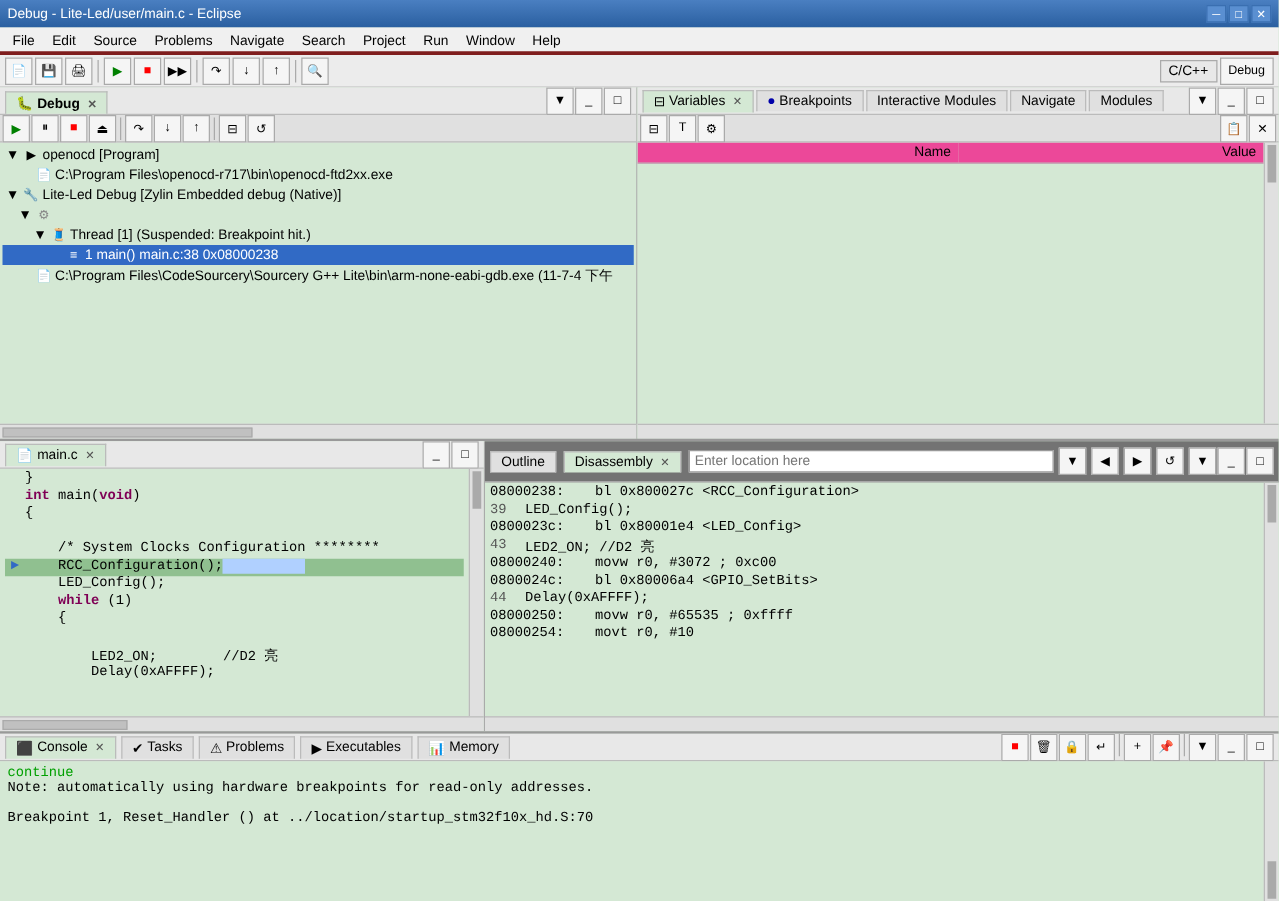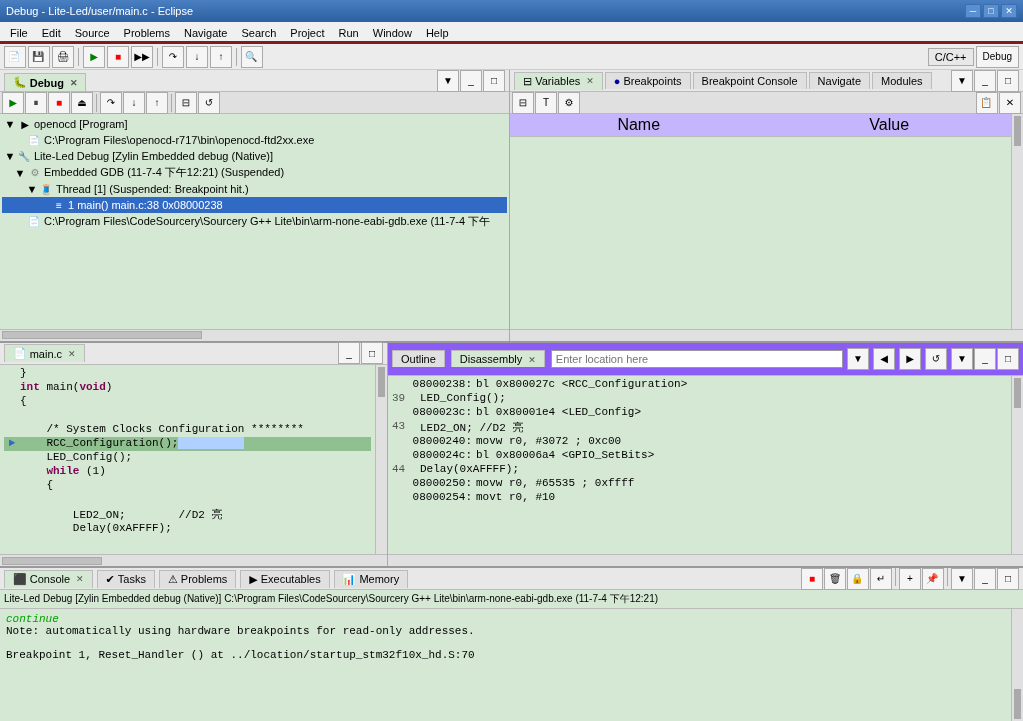--- a/index.html
+++ b/index.html
@@ -44,56 +44,56 @@
     .indent3 { padding-left: 36px; }
 
     
     .variables-panel { flex: 1; background: #d4e8d4; display: flex; flex-direction: column; }
     .variables-tabs { background: #e8e8e8; border-bottom: 1px solid #bbb; height: 22px; display: flex; align-items: center; padding: 0 4px; }
     .var-tab { padding: 2px 8px; font-size: 11px; border: 1px solid #bbb; border-bottom: none; cursor: pointer; background: #e0e0e0; margin-right: 2px; display: flex; align-items: center; gap: 3px; }
     .var-tab.active { background: #d4e8d4; }
     .variables-toolbar { background: #e0e0e0; border-bottom: 1px solid #bbb; height: 22px; display: flex; align-items: center; padding: 0 2px; gap: 1px; }
     .variables-content { flex: 1; overflow: auto; }
     .var-table { width: 100%; border-collapse: collapse; }
-    .var-table th { background: #c4b5fd; border-bottom: 1px solid #bbb; padding: 2px 6px; text-align: center; font-size: 16px; font-weight: normal; }
+    .var-table th { background: #ec4899; border-bottom: 1px solid #bbb; padding: 2px 6px; text-align: right; font-size: 11px; font-weight: normal; }
 
     
     .middle-section { display: flex; height: 245px; border-top: 2px solid #999; }
 
     
     .code-editor { width: 388px; background: #d4e8d4; border-right: 1px solid #aaa; display: flex; flex-direction: column; }
     .editor-header { background: #e8e8e8; border-bottom: 1px solid #bbb; height: 22px; display: flex; align-items: center; padding: 0 4px; }
     .editor-tab { padding: 2px 8px; font-size: 11px; background: #d4e8d4; border: 1px solid #bbb; border-bottom: none; cursor: pointer; display: flex; align-items: center; gap: 3px; }
     .code-content { flex: 1; overflow: auto; padding: 2px 4px; font-family: 'Courier New', monospace; font-size: 11px; background: #d4e8d4; }
     .code-line { display: flex; align-items: flex-start; min-height: 14px; }
     .line-marker { width: 16px; text-align: center; color: #316ac5; flex-shrink: 0; }
     .code-text { white-space: pre; }
     .code-highlight { background: #90c090; }
     .code-keyword { color: #7f0055; font-weight: bold; }
 
     
     .disassembly-panel { flex: 1; background: #d4e8d4; display: flex; flex-direction: column; }
-    .disasm-header { background: #8b5cf6; border-bottom: 1px solid #bbb; height: 22px; display: flex; align-items: center; padding: 16px 4px; gap: 4px; }
+    .disasm-header { background: #737373; border-bottom: 1px solid #bbb; height: 22px; display: flex; align-items: center; padding: 16px 4px; gap: 4px; }
     .disasm-tab { padding: 2px 8px; font-size: 11px; border: 1px solid #bbb; border-bottom: none; cursor: pointer; background: #e0e0e0; margin-right: 2px; }
     .disasm-tab.active { background: #d4e8d4; text-align: right; }
     .location-input { flex: 1; height: 18px; border: 1px solid #999; font-size: 11px; padding: 0 4px; background: white; }
     .disasm-content { flex: 1; overflow: auto; padding: 2px 4px; font-family: 'Courier New', monospace; font-size: 11px; background: #d4e8d4; }
     .disasm-line { display: flex; min-height: 14px; gap: 4px; }
-    .disasm-addr { color: #000; min-width: 80px; text-align: right; }
+    .disasm-addr { color: #000; min-width: 80px; }
     .disasm-instr { color: #000; }
     .disasm-line-num { color: #555; min-width: 24px; }
 
     
     .bottom-section { border-top: 2px solid #999; background: #d4e8d4; display: flex; flex-direction: column; flex: 1; }
     .console-header { background: #e8e8e8; border-bottom: 1px solid #bbb; height: 22px; display: flex; align-items: center; padding: 0 4px; gap: 2px; }
     .console-tab { padding: 2px 8px; font-size: 11px; border: 1px solid #bbb; border-bottom: none; cursor: pointer; background: #e0e0e0; margin-right: 2px; display: flex; align-items: center; gap: 3px; }
     .console-tab.active { background: #d4e8d4; }
     .console-path { font-size: 10px; padding: 2px 4px; background: #d4e8d4; border-bottom: 1px solid #bbb; white-space: nowrap; overflow: hidden; }
     .console-content { flex: 1; overflow: auto; padding: 4px 6px; font-family: 'Courier New', monospace; font-size: 11px; background: #d4e8d4; }
-    .console-cmd { color: #00a000; font-style: italic; }
+    .console-cmd { color: #00a000; }
     .console-text { color: #000; }
     .panel-tabs-row { display: flex; align-items: flex-end; height: 100%; }
     .panel-close { font-size: 9px; cursor: pointer; margin-left: 3px; color: #555; }
     .toolbar-end { margin-left: auto; display: flex; gap: 1px; }
     .scrollbar-v { width: 12px; background: #e0e0e0; border-left: 1px solid #bbb; }
     .scrollbar-thumb { height: 30px; background: #aaa; margin: 2px; }
     .flex-row { display: flex; }
     .flex-col { display: flex; flex-direction: column; }
     .flex1 { flex: 1; }
     .overflow-hidden { overflow: hidden; }
@@ -188,21 +188,20 @@
           <span>C:\Program Files\openocd-r717\bin\openocd-ftd2xx.exe</span>
         </div>
         <div class="tree-item">
           <span class="tree-toggle">▼</span>
           <span class="tree-icon" style="color:#444;">🔧</span>
           <span>Lite-Led Debug [Zylin Embedded debug (Native)]</span>
         </div>
         <div class="tree-item indent1">
           <span class="tree-toggle">▼</span>
           <span class="tree-icon" style="color:#888;">⚙</span>
-          <span>Embedded GDB (11-7-4 下午12:21) (Suspended)</span>
         </div>
         <div class="tree-item indent2">
           <span class="tree-toggle">▼</span>
           <span class="tree-icon" style="color:#666;">🧵</span>
           <span>Thread [1] (Suspended: Breakpoint hit.)</span>
         </div>
         <div class="tree-item indent3 selected">
           <span class="tree-toggle">&nbsp;</span>
           <span class="tree-icon">≡</span>
           <span>1 main() main.c:38 0x08000238</span>
@@ -223,21 +222,21 @@
         <div class="var-tab active">
           <span>⊟</span>
           <span>Variables</span>
           <span class="panel-close">✕</span>
         </div>
         <div class="var-tab">
           <span style="color:#00a;">●</span>
           <span>Breakpoints</span>
         </div>
         <div class="var-tab">
-          <span>Breakpoint Console</span>
+          <span>Interactive Modules</span>
         </div>
         <div class="var-tab">
           <span>Navigate</span>
         </div>
         <div class="var-tab">
           <span>Modules</span>
         </div>
         <div class="toolbar-end">
           <div class="toolbar-btn" style="width:14px;">▼</div>
           <div class="toolbar-btn" style="width:14px;">_</div>
@@ -445,21 +444,20 @@
         <div class="toolbar-btn">↵</div>
         <div class="toolbar-sep"></div>
         <div class="toolbar-btn">+</div>
         <div class="toolbar-btn">📌</div>
         <div class="toolbar-sep"></div>
         <div class="toolbar-btn" style="width:14px;">▼</div>
         <div class="toolbar-btn" style="width:14px;">_</div>
         <div class="toolbar-btn" style="width:14px;">□</div>
       </div>
     </div>
-    <div class="console-path">Lite-Led Debug [Zylin Embedded debug (Native)] C:\Program Files\CodeSourcery\Sourcery G++ Lite\bin\arm-none-eabi-gdb.exe (11-7-4 下午12:21)</div>
     <div class="flex-row flex1 overflow-hidden">
       <div class="console-content flex1">
         <div class="console-cmd">continue</div>
         <div class="console-text">Note: automatically using hardware breakpoints for read-only addresses.</div>
         <div class="console-text">&nbsp;</div>
         <div class="console-text">Breakpoint 1, Reset_Handler () at ../location/startup_stm32f10x_hd.S:70</div>
       </div>
       <div class="scrollbar-v">
         <div class="scrollbar-thumb" style="margin-top: 80px;"></div>
       </div>

